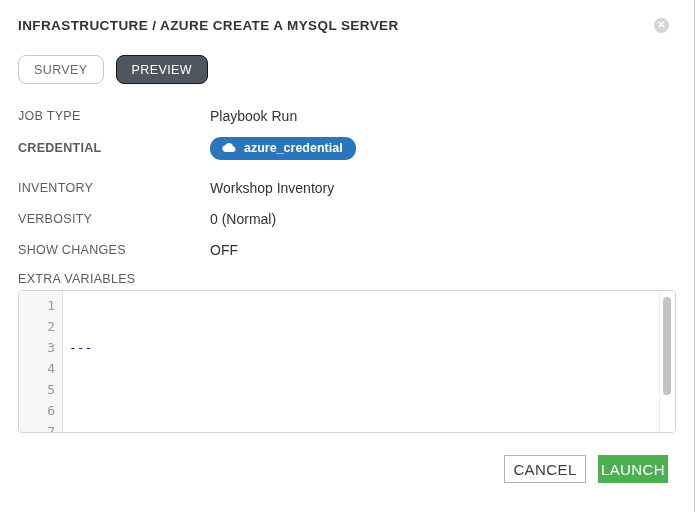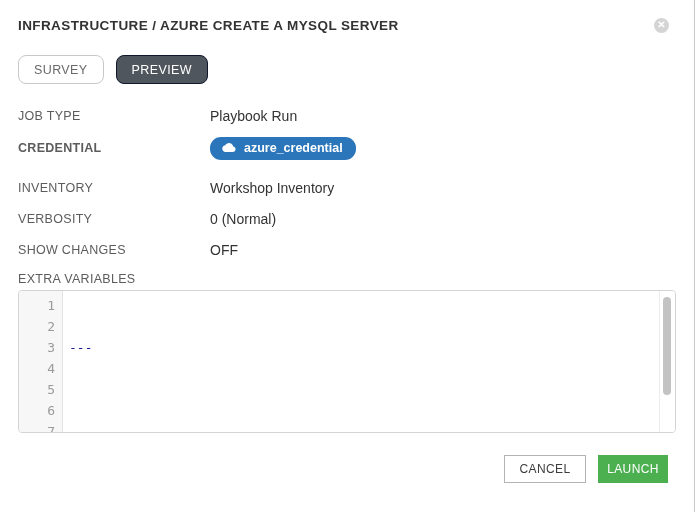--- a/index.html
+++ b/index.html
@@ -46,21 +46,21 @@
   .code-line { height:21px; }
   .yaml-key { color:#1a1a96; }
   .yaml-val { color:#111111; }
   .vscroll-track { position:absolute; top:0; bottom:0; right:0; width:16px;
                    border-left:1px solid #ececec; background:#ffffff; }
   .vscroll-thumb { position:absolute; top:6px; right:4px; width:8px; height:98px;
                    background:#c3c3c3; border-radius:4px; cursor:pointer; }
 
   
   .footer { position:absolute; top:455px; right:30px; display:flex; gap:12px; }
-  .btn { height:28px; border-radius:0; font-size:12px; letter-spacing:.4px;
+  .btn { height:28px; border-radius:0; font-size:15px; letter-spacing:.4px;
          display:flex; align-items:center; justify-content:center; cursor:pointer; }
   .btn-cancel { width:82px; background:#ffffff; border:1px solid #b3b3b3; color:#3c3c3c; }
   .btn-launch { width:70px; background:#4caf50; border:1px solid #4caf50; color:#ffffff; }
 
   .right-edge { position:absolute; top:0; right:3px; width:1px; height:512px; background:#c9c9c9; }
 </style>
 </head>
 <body>
 
 <div class="modal">

